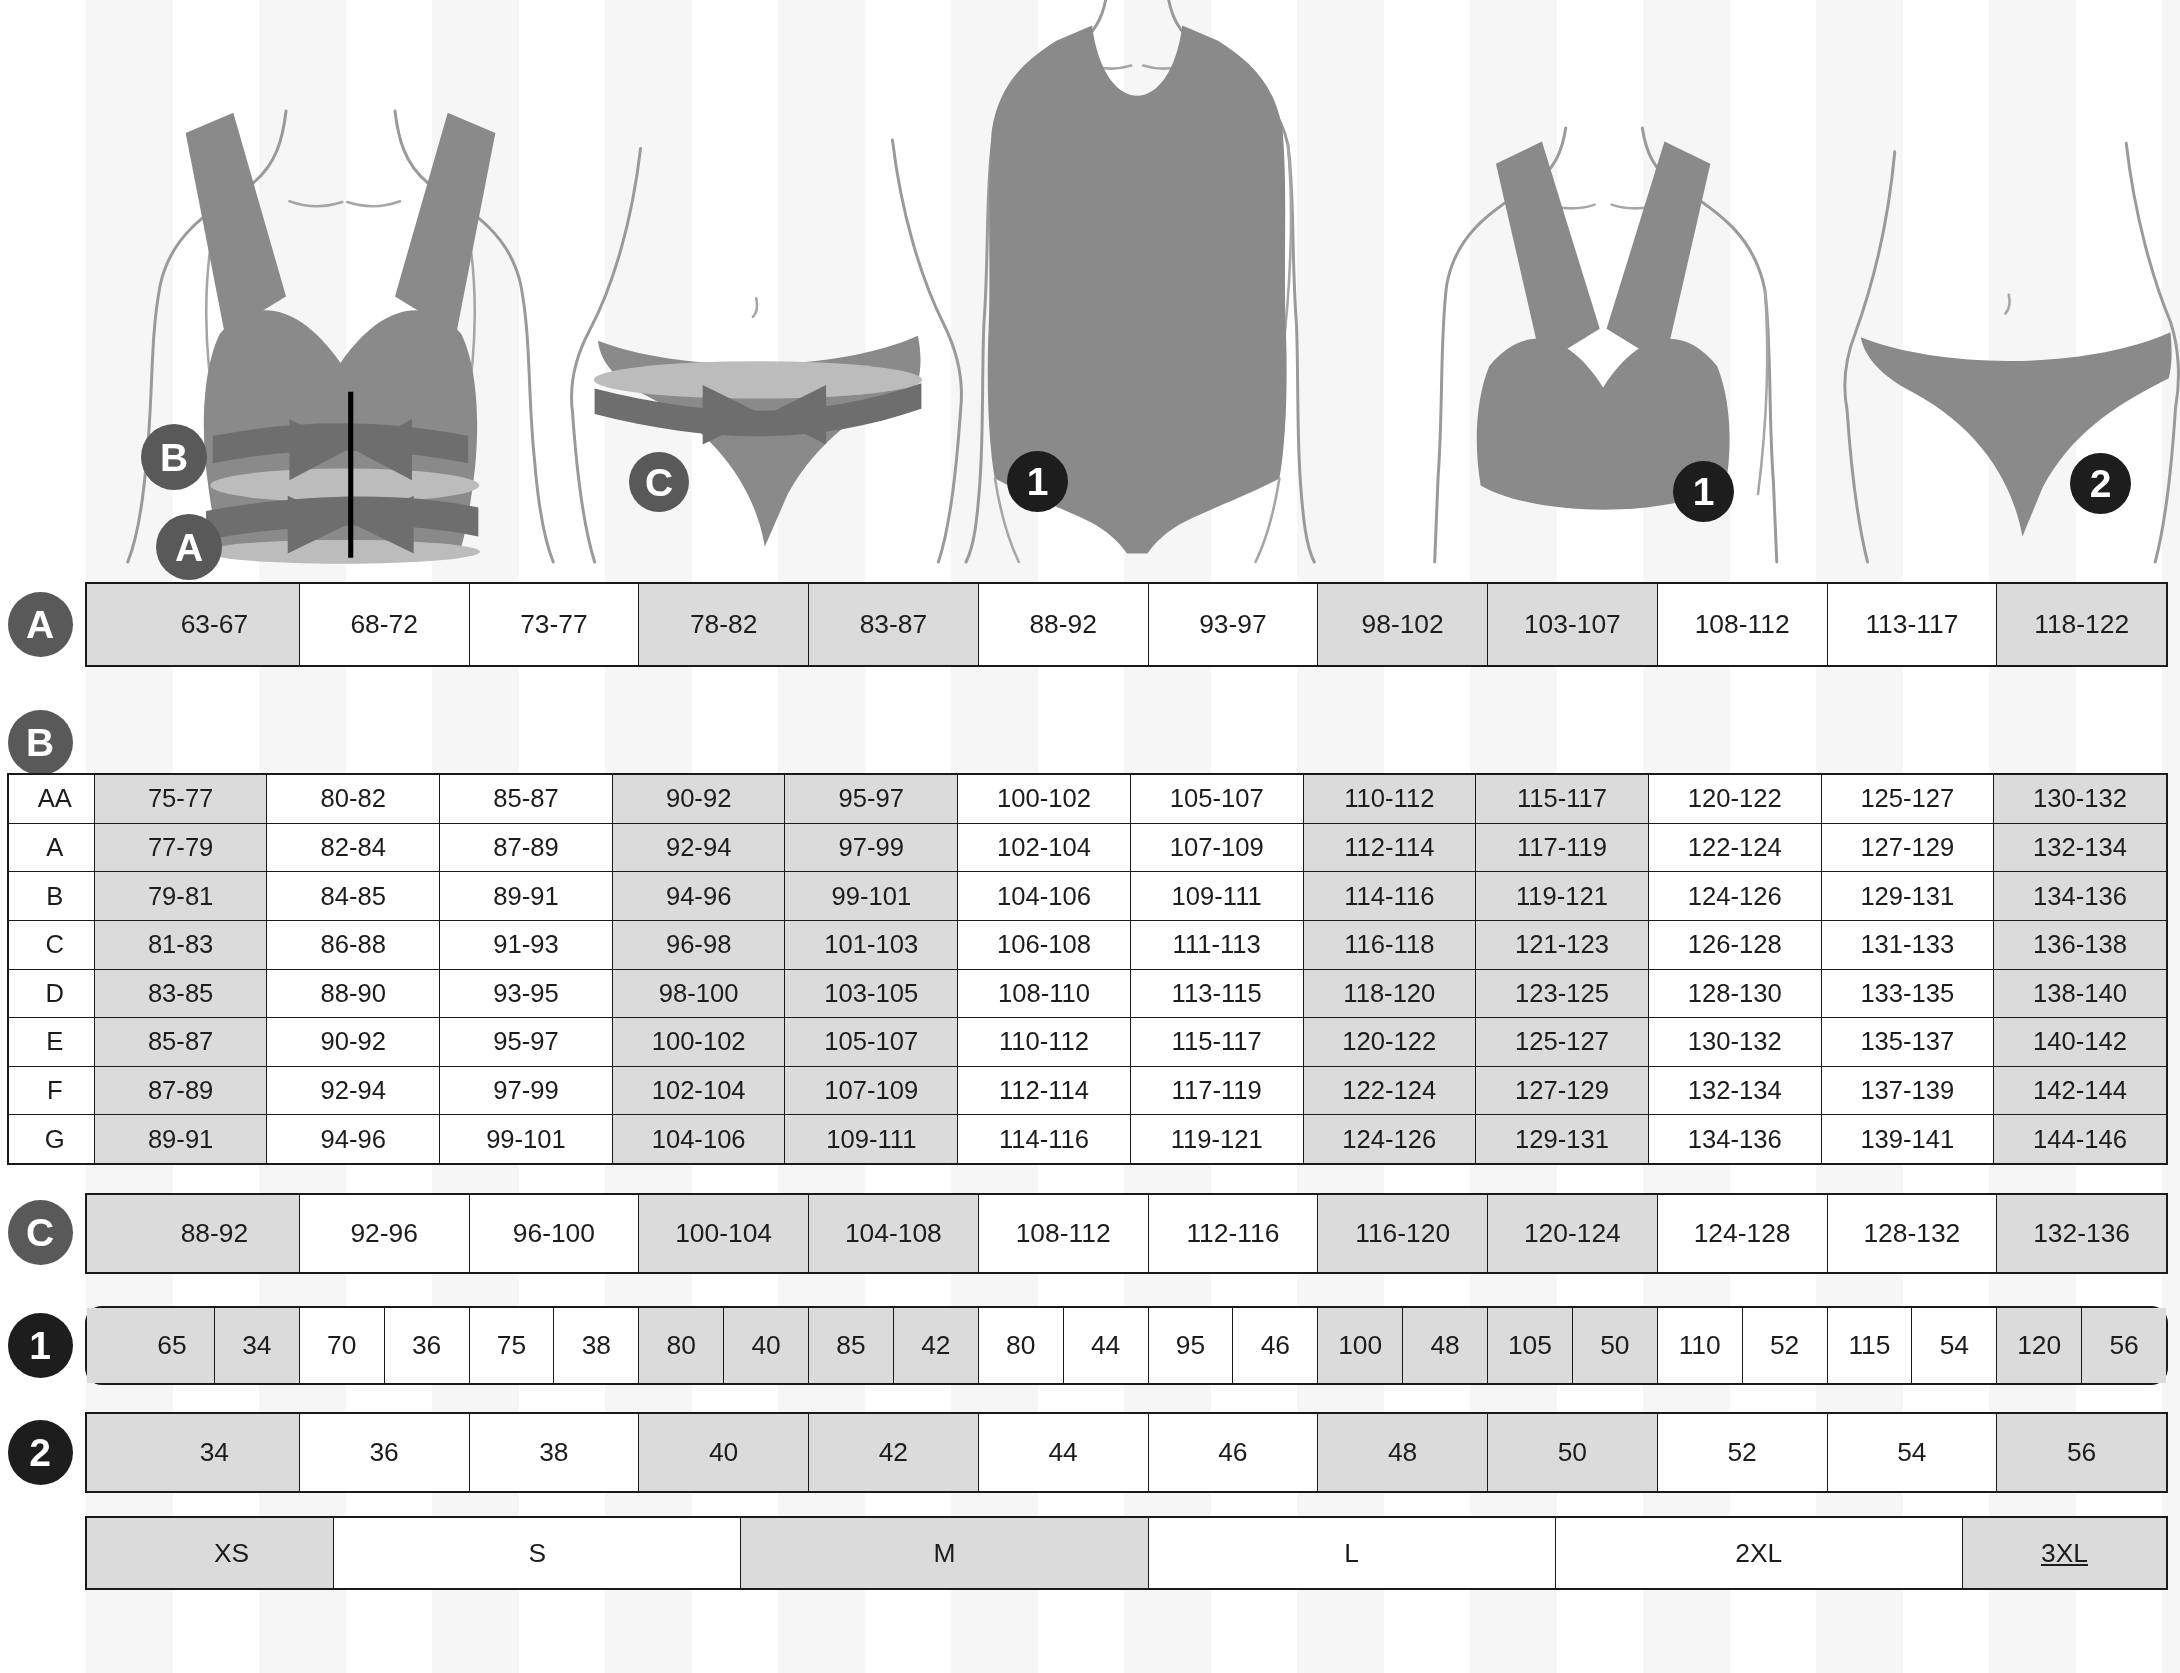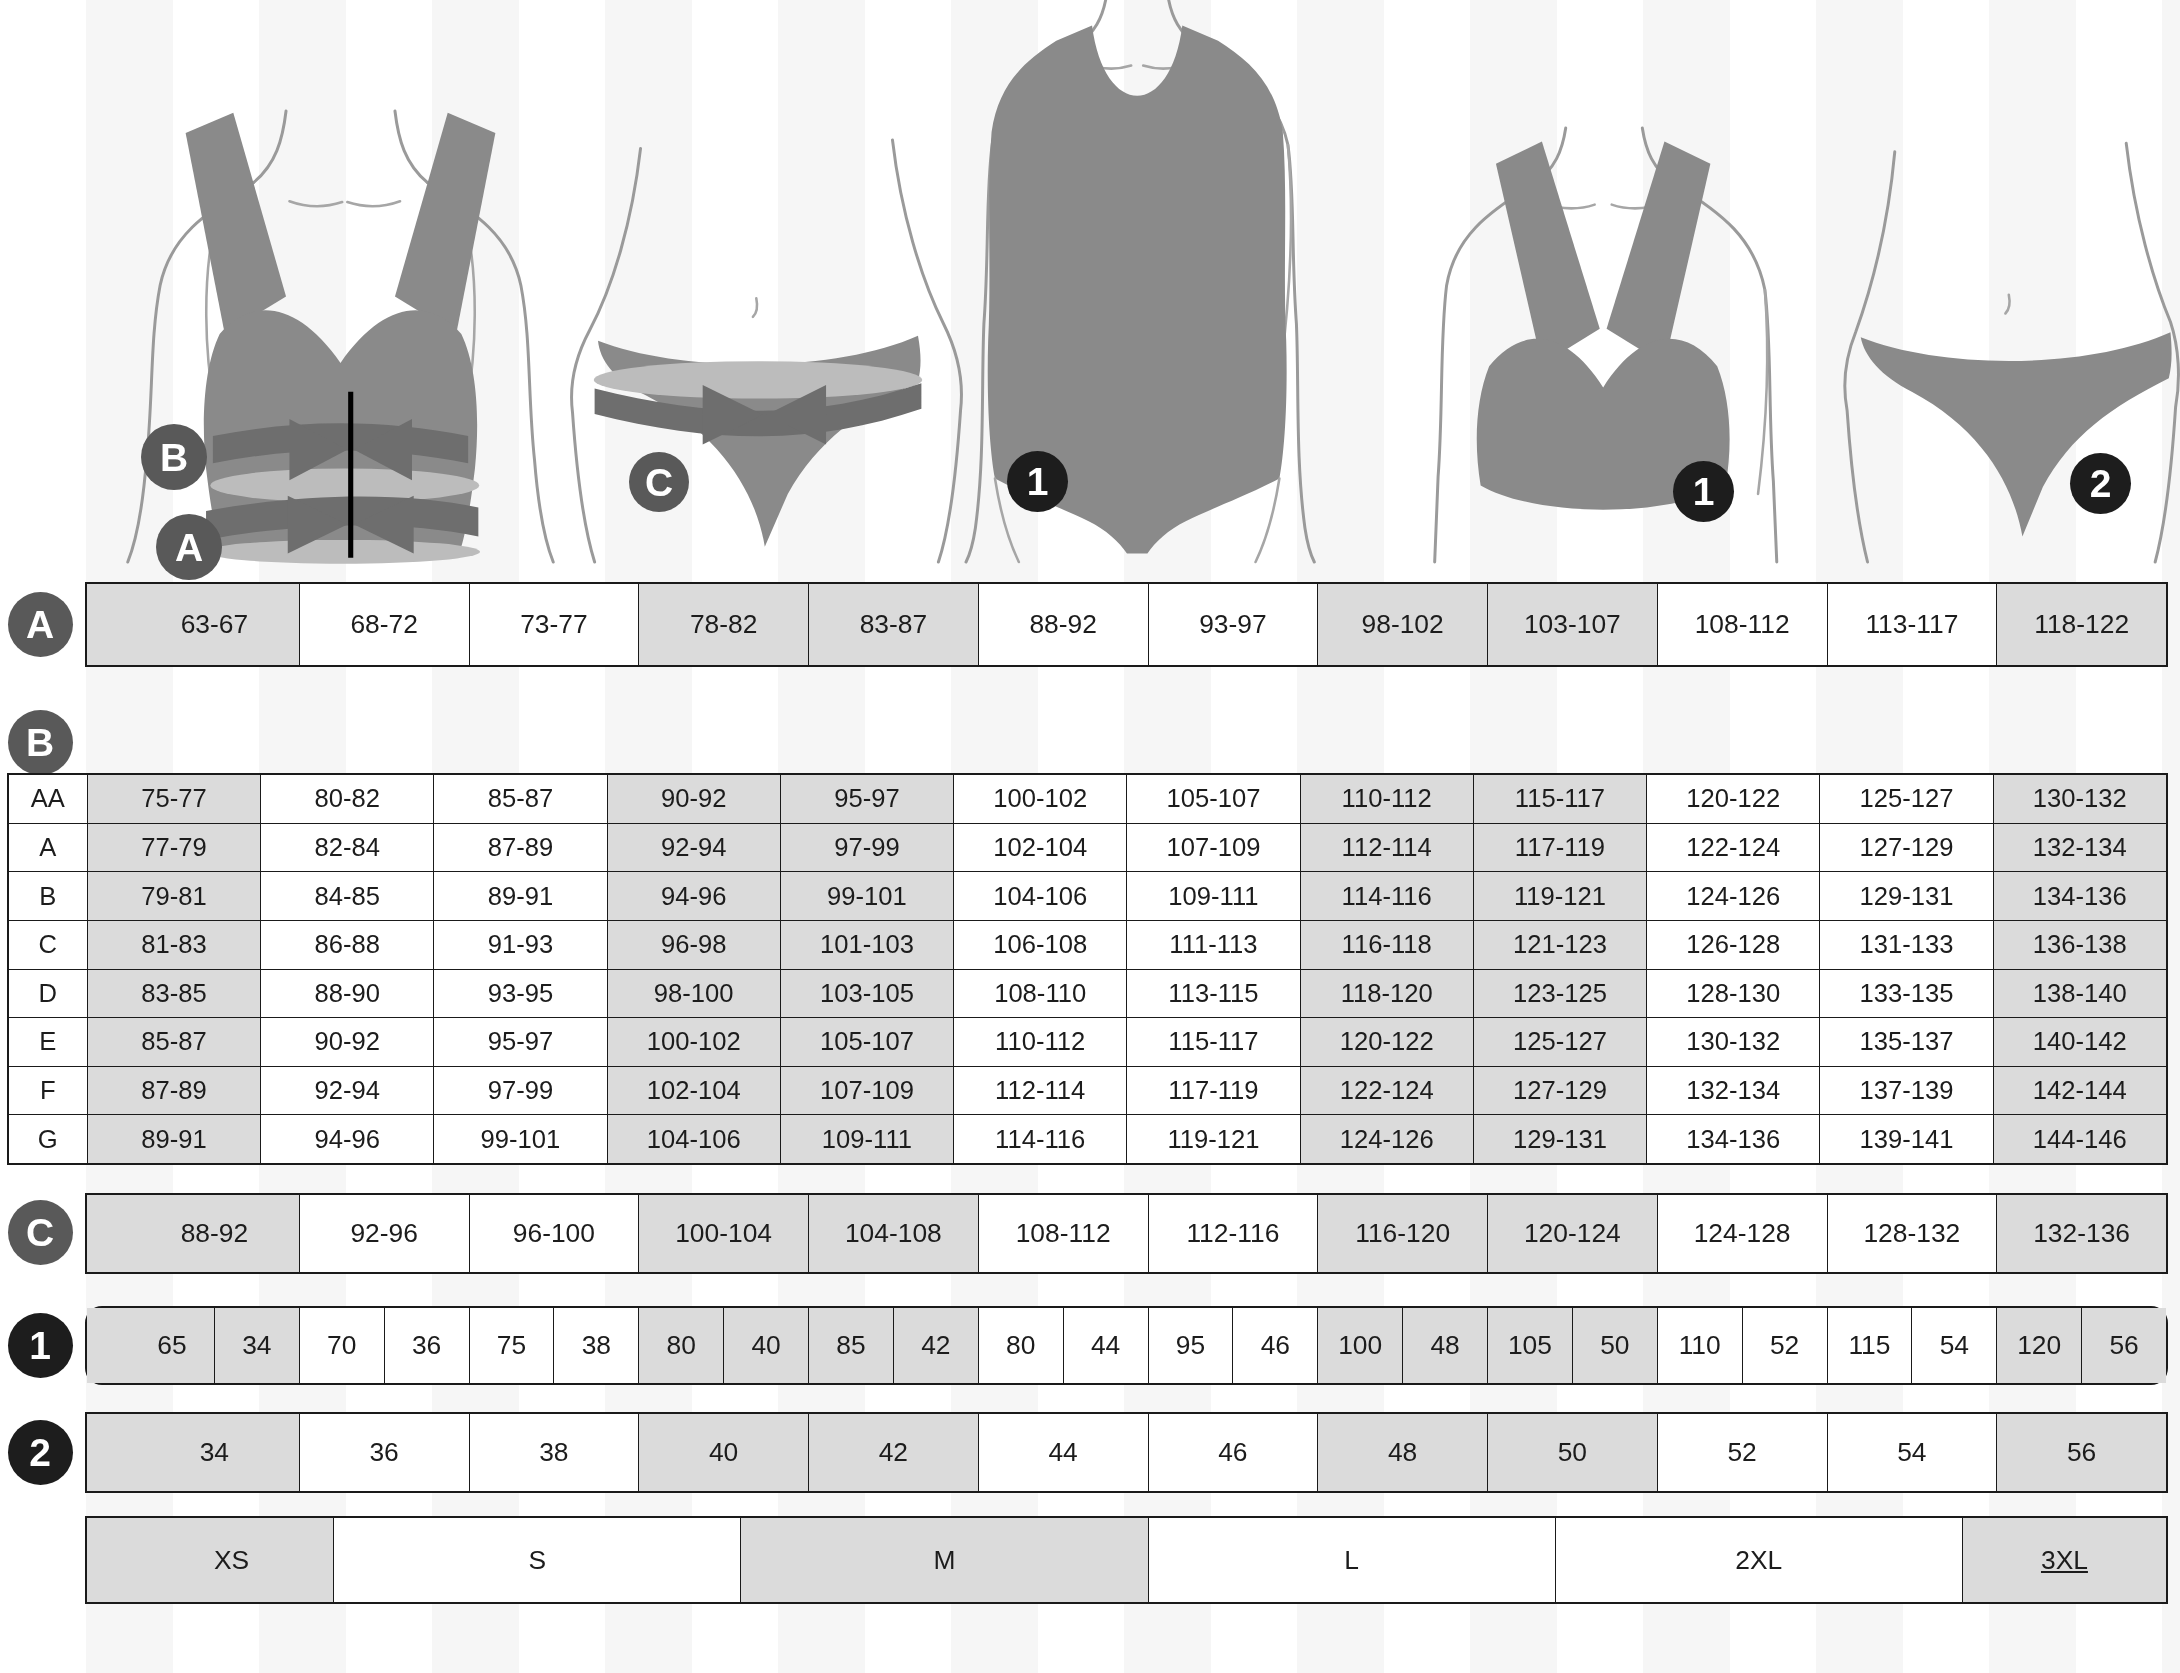--- a/index.html
+++ b/index.html
@@ -43,21 +43,21 @@
   .cell.gray{background:#dbdbdb;}
   .btable{
     position:absolute;display:flex;flex-direction:column;box-sizing:border-box;
     border:2.6px solid #1a1a1a;background:#ffffff;
   }
   .brow{display:flex;flex:1;border-top:1.7px solid #1a1a1a;box-sizing:border-box;}
   .brow:first-child{border-top:none;}
   .brow .cell{font-size:25.6px;}
   .brow .cuplabel{
     flex:0 0 78px;display:flex;align-items:center;justify-content:center;
-    font-size:25.6px;color:#1c1c1c;background:#ffffff;box-sizing:border-box;
+    font-size:25.6px;color:#1c1c1c;background:#ffffff;box-sizing:border-box;margin-left:7px;
   }
 </style>
 </head>
 <body>
 
 <div class="stripes"></div>
 
 <svg style="left:85px;top:111px;" width="511" height="451" viewBox="0 0 600 530">
   <path class="outline" d="M236,0 C232,34 224,62 198,84"></path>
   <path class="outline" d="M364,0 C368,34 376,62 402,84"></path>
@@ -326,21 +326,21 @@
     <div class="cell gray">42</div>
     <div class="cell">44</div>
     <div class="cell">46</div>
     <div class="cell gray">48</div>
     <div class="cell gray">50</div>
     <div class="cell">52</div>
     <div class="cell">54</div>
     <div class="cell gray">56</div>
   </div>
 
-<div id="row-sizes" class="trow" style="left:85px;top:1516px;width:2083px;height:88px;text-align:right;">
+<div id="row-sizes" class="trow" style="left:85px;top:1516px;width:2083px;height:74px;text-align:right;">
     <div class="cell gray" style="flex: 1 1 0%;">XS</div>
     <div class="cell" style="flex: 2 1 0%;">S</div>
     <div class="cell gray" style="flex: 2 1 0%;">M</div>
     <div class="cell" style="flex: 2 1 0%;">L</div>
     <div class="cell" style="flex: 2 1 0%;">2XL</div>
     <div class="cell gray" style="flex: 1 1 0%; text-decoration: underline;">3XL</div>
   </div>
 
 
 </body></html>

